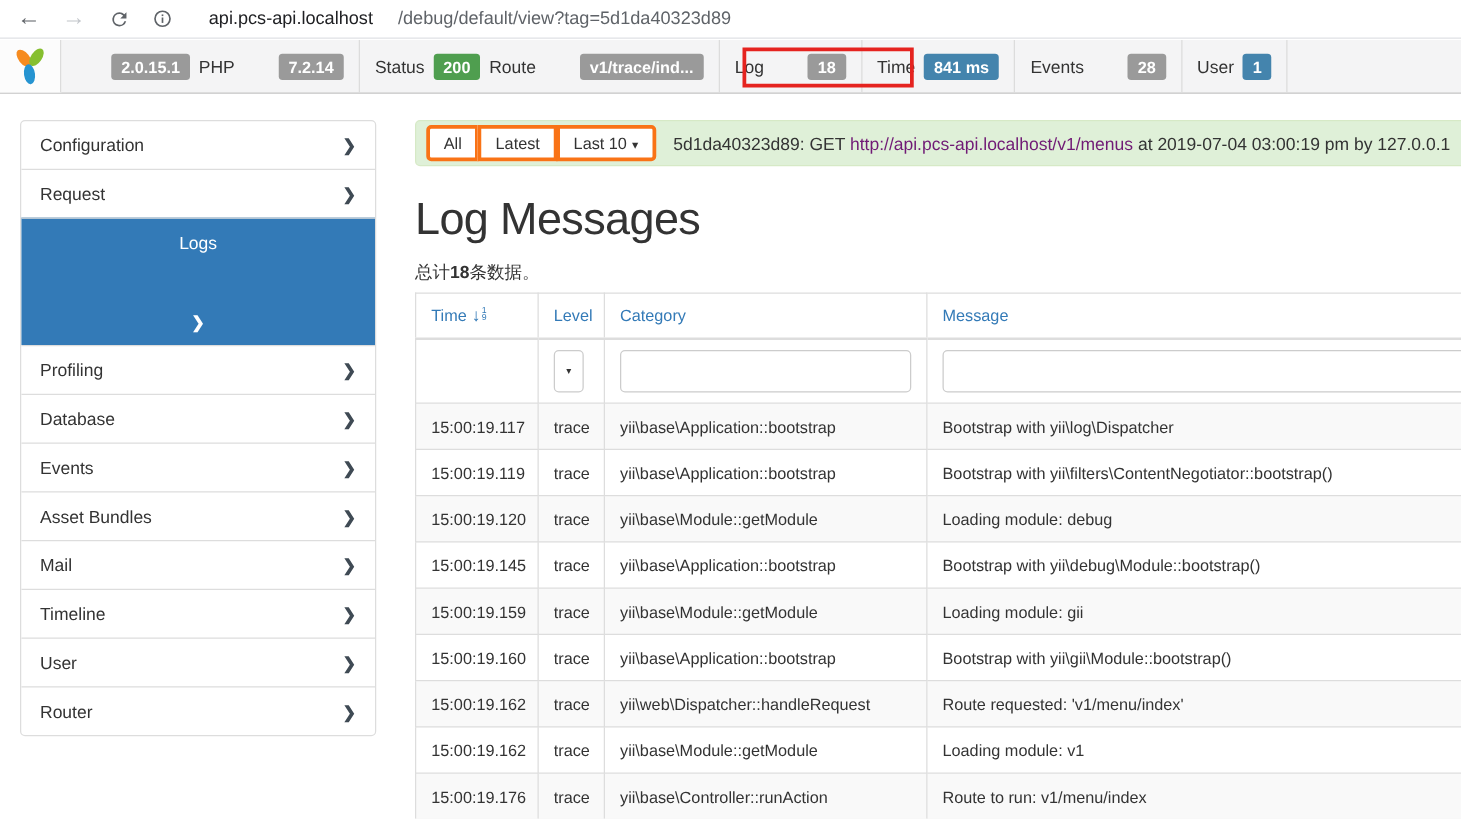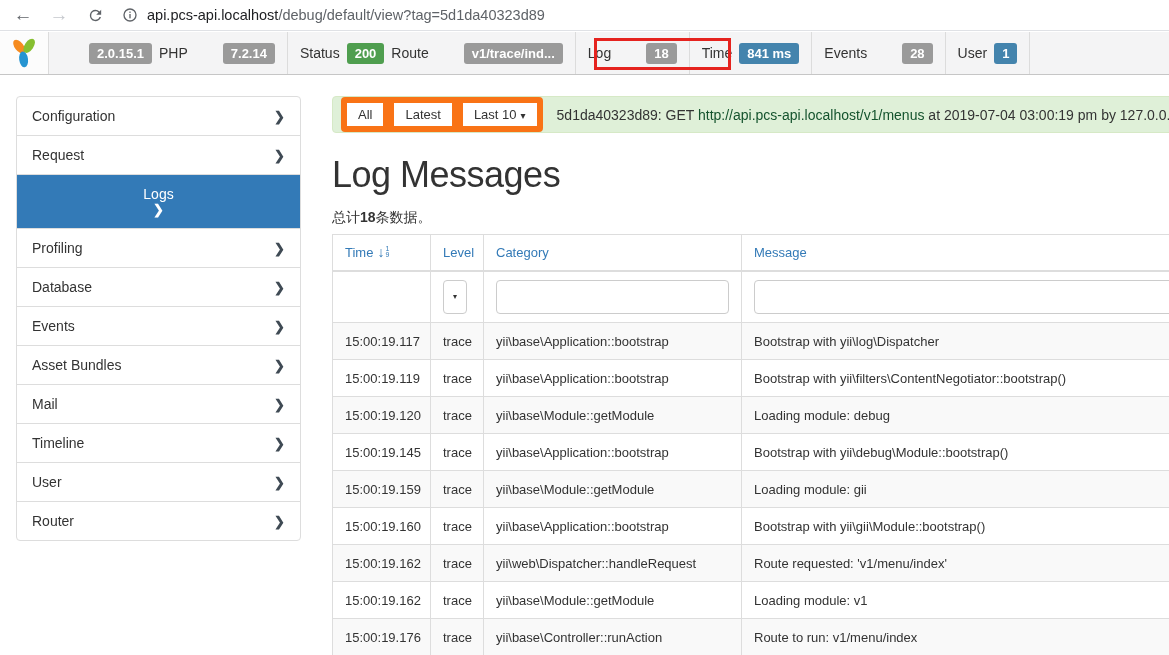--- a/index.html
+++ b/index.html
@@ -8,21 +8,21 @@
   .viewport { position:relative; width:1169px; height:655px; overflow:hidden; background:#fff; }
 
   
   .chrome { position:absolute; left:0; top:0; width:100%; height:31px; background:#fff;
             border-bottom:1px solid #dfe1e5; display:flex; align-items:center; }
   .nav-ico { width:22px; height:22px; display:flex; align-items:center; justify-content:center;
              font-size:19px; color:#5f6368; cursor:pointer; }
   .nav-back { margin-left:12px; }
   .nav-fwd  { margin-left:14px; color:#c4c7cc; }
   .nav-reload { margin-left:14px; }
-  .omnibox { display:flex; align-items:center; margin-left:16px; font-size:14.5px; }
+  .omnibox { display:flex; align-items:center; margin-left:16px; font-size:14.5px;gap:20px; }
   .info-ico { margin-right:9px; display:flex; align-items:center; }
   .url-host { color:#202124; }
   .url-path { color:#5f6368; }
 
   
   .dbg-toolbar { position:absolute; left:0; top:32px; width:100%; height:43px; background:#f4f4f5;
                  border-bottom:1px solid #c6c6c6; display:flex; align-items:stretch; font-size:14px; color:#333; }
   .dbg-block { display:flex; align-items:center; gap:7px; padding:0 12px; border-right:1px solid #dcdcdc; cursor:pointer; }
   .dbg-logo-block { background:#fcfcfc; padding:0 8px; }
   .dbg-fill { flex:1; border-right:none; cursor:default; }
@@ -34,37 +34,37 @@
   .red-annotation { position:absolute; left:594px; top:6px; width:137px; height:32px;
                     border:3px solid #e5231f; pointer-events:none; }
 
   
   .page { position:absolute; left:0; top:76px; width:1340px; height:579px; }
 
   
   .sidebar { position:absolute; left:16px; top:20px; width:285px; background:#fff;
              border:1px solid #ddd; border-radius:4px; overflow:hidden; }
   .side-item { display:flex; align-items:center; justify-content:space-between;
-               padding:11px 15px; font-size:14px; color:#333; border-top:1px solid #ddd; cursor:pointer; }
+               padding:11px 15px; font-size:14px; color:#333; border-top:1px solid #ddd; cursor:pointer;gap:48px; }
   .side-item:first-child { border-top:none; }
   .side-item .chev { font-size:13px; font-weight:bold; color:#3f4a54; }
   .side-item.active { background:#337ab7; color:#fff;flex-direction:column; }
   .side-item.active .chev { color:#fff; }
 
   
   .content { position:absolute; left:332px; top:20px; width:1008px; }
   .tagbar { display:flex; align-items:center; height:37px; background:#dff0d8;
             border:1px solid #d6e9c6; border-radius:4px; padding:0 8px; font-size:14px; color:#333; }
   .btn-group { display:flex; margin-right:14px; }
-  .tag-btn { background:#fff; border:6px solid #f97316; padding:4px 11px; font-size:13px; color:#333;
+  .tag-btn { background:#fff; border:3px solid #f97316; padding:4px 11px; font-size:13px; color:#333;
              cursor:pointer; margin-left:-1px; font-family:"Liberation Sans",sans-serif; }
   .tag-btn:first-child { border-radius:4px 0 0 4px; margin-left:0; }
   .tag-btn:last-child  { border-radius:0 4px 4px 0; }
   .caret-txt { font-size:10px; margin-left:4px; }
-  .tag-text a { color:#14532d; text-decoration:none; cursor:pointer; }
+  .tag-text a { color:#701a75; text-decoration:none; cursor:pointer; }
 
   h1.page-title { margin-top:21px; font-size:36px; font-weight:400; color:#333; letter-spacing:-0.5px; }
   .summary { margin-top:13px; font-size:14px; color:#333; }
   .summary b { font-weight:bold; }
 
   
   table.log-table { margin-top:7px; border-collapse:collapse; width:1008px; table-layout:fixed; font-size:13px; color:#333; }
   .log-table th, .log-table td { border:1px solid #ddd; padding:8px 12px; text-align:left; vertical-align:middle; }
   .log-table thead th { color:#337ab7; font-weight:normal; border-bottom-width:2px; height:36px; cursor:pointer; }
   .col-time{width:98px;} .col-level{width:53px;} .col-cat{width:258px;} .col-msg{width:599px;}

